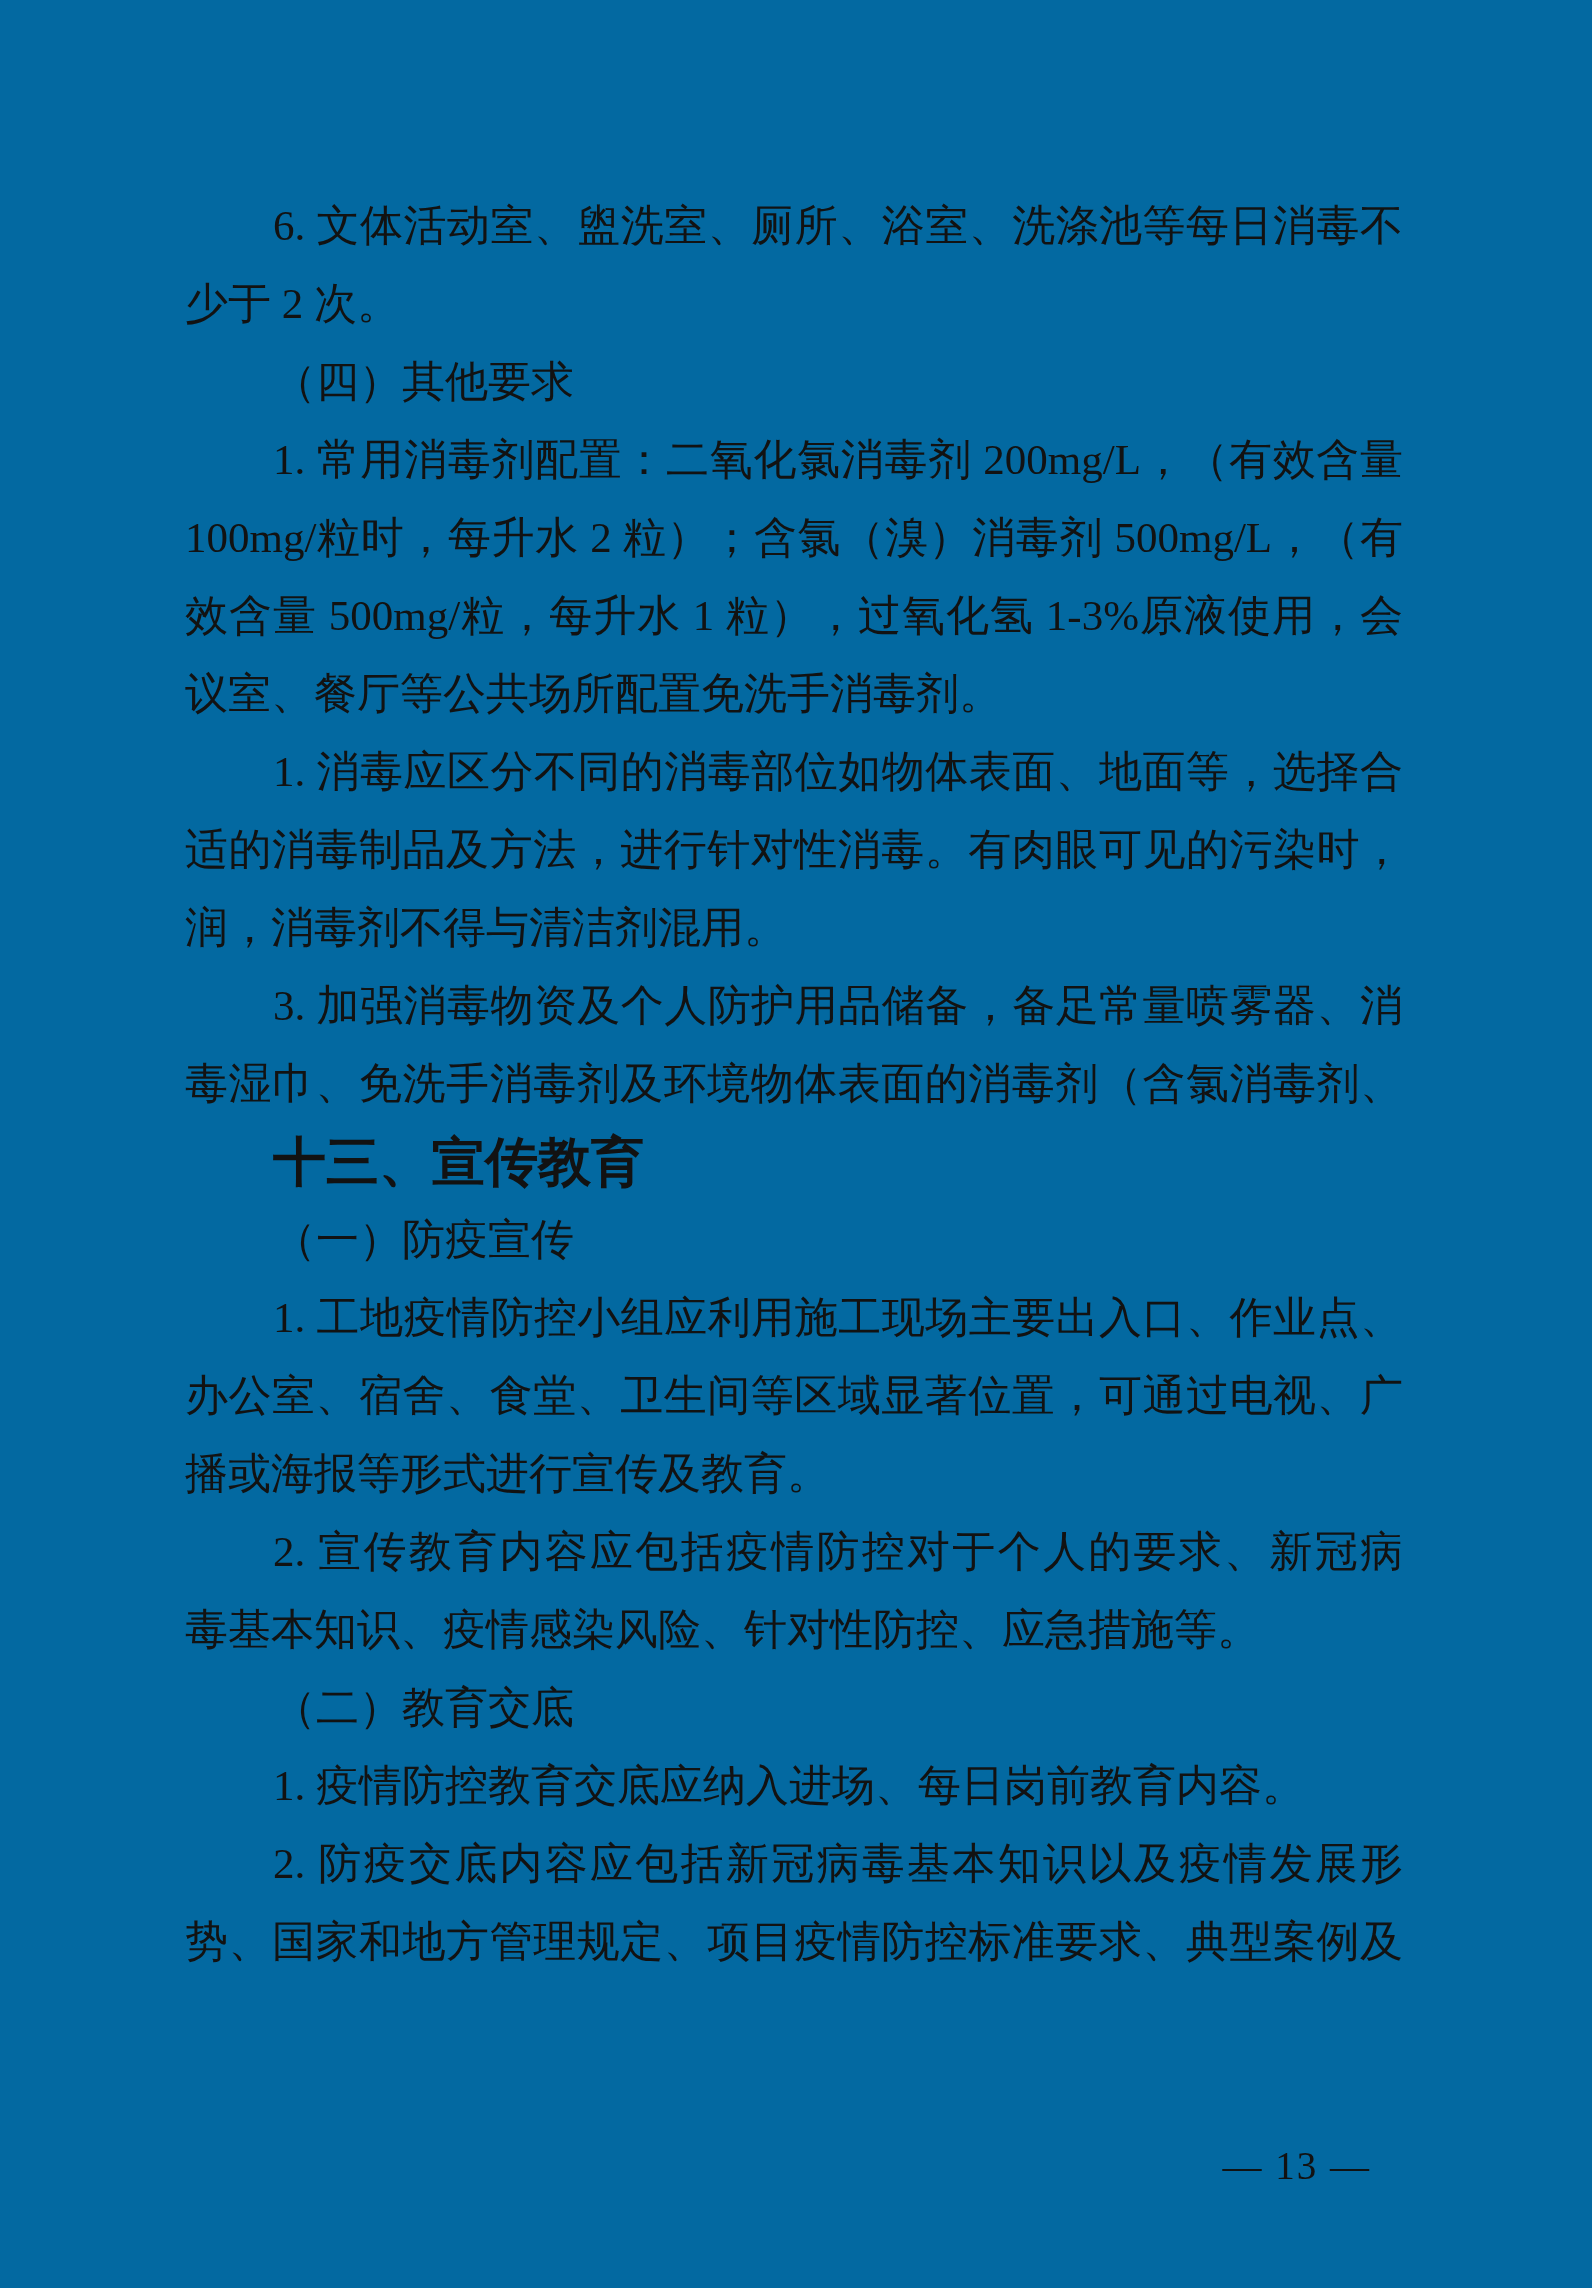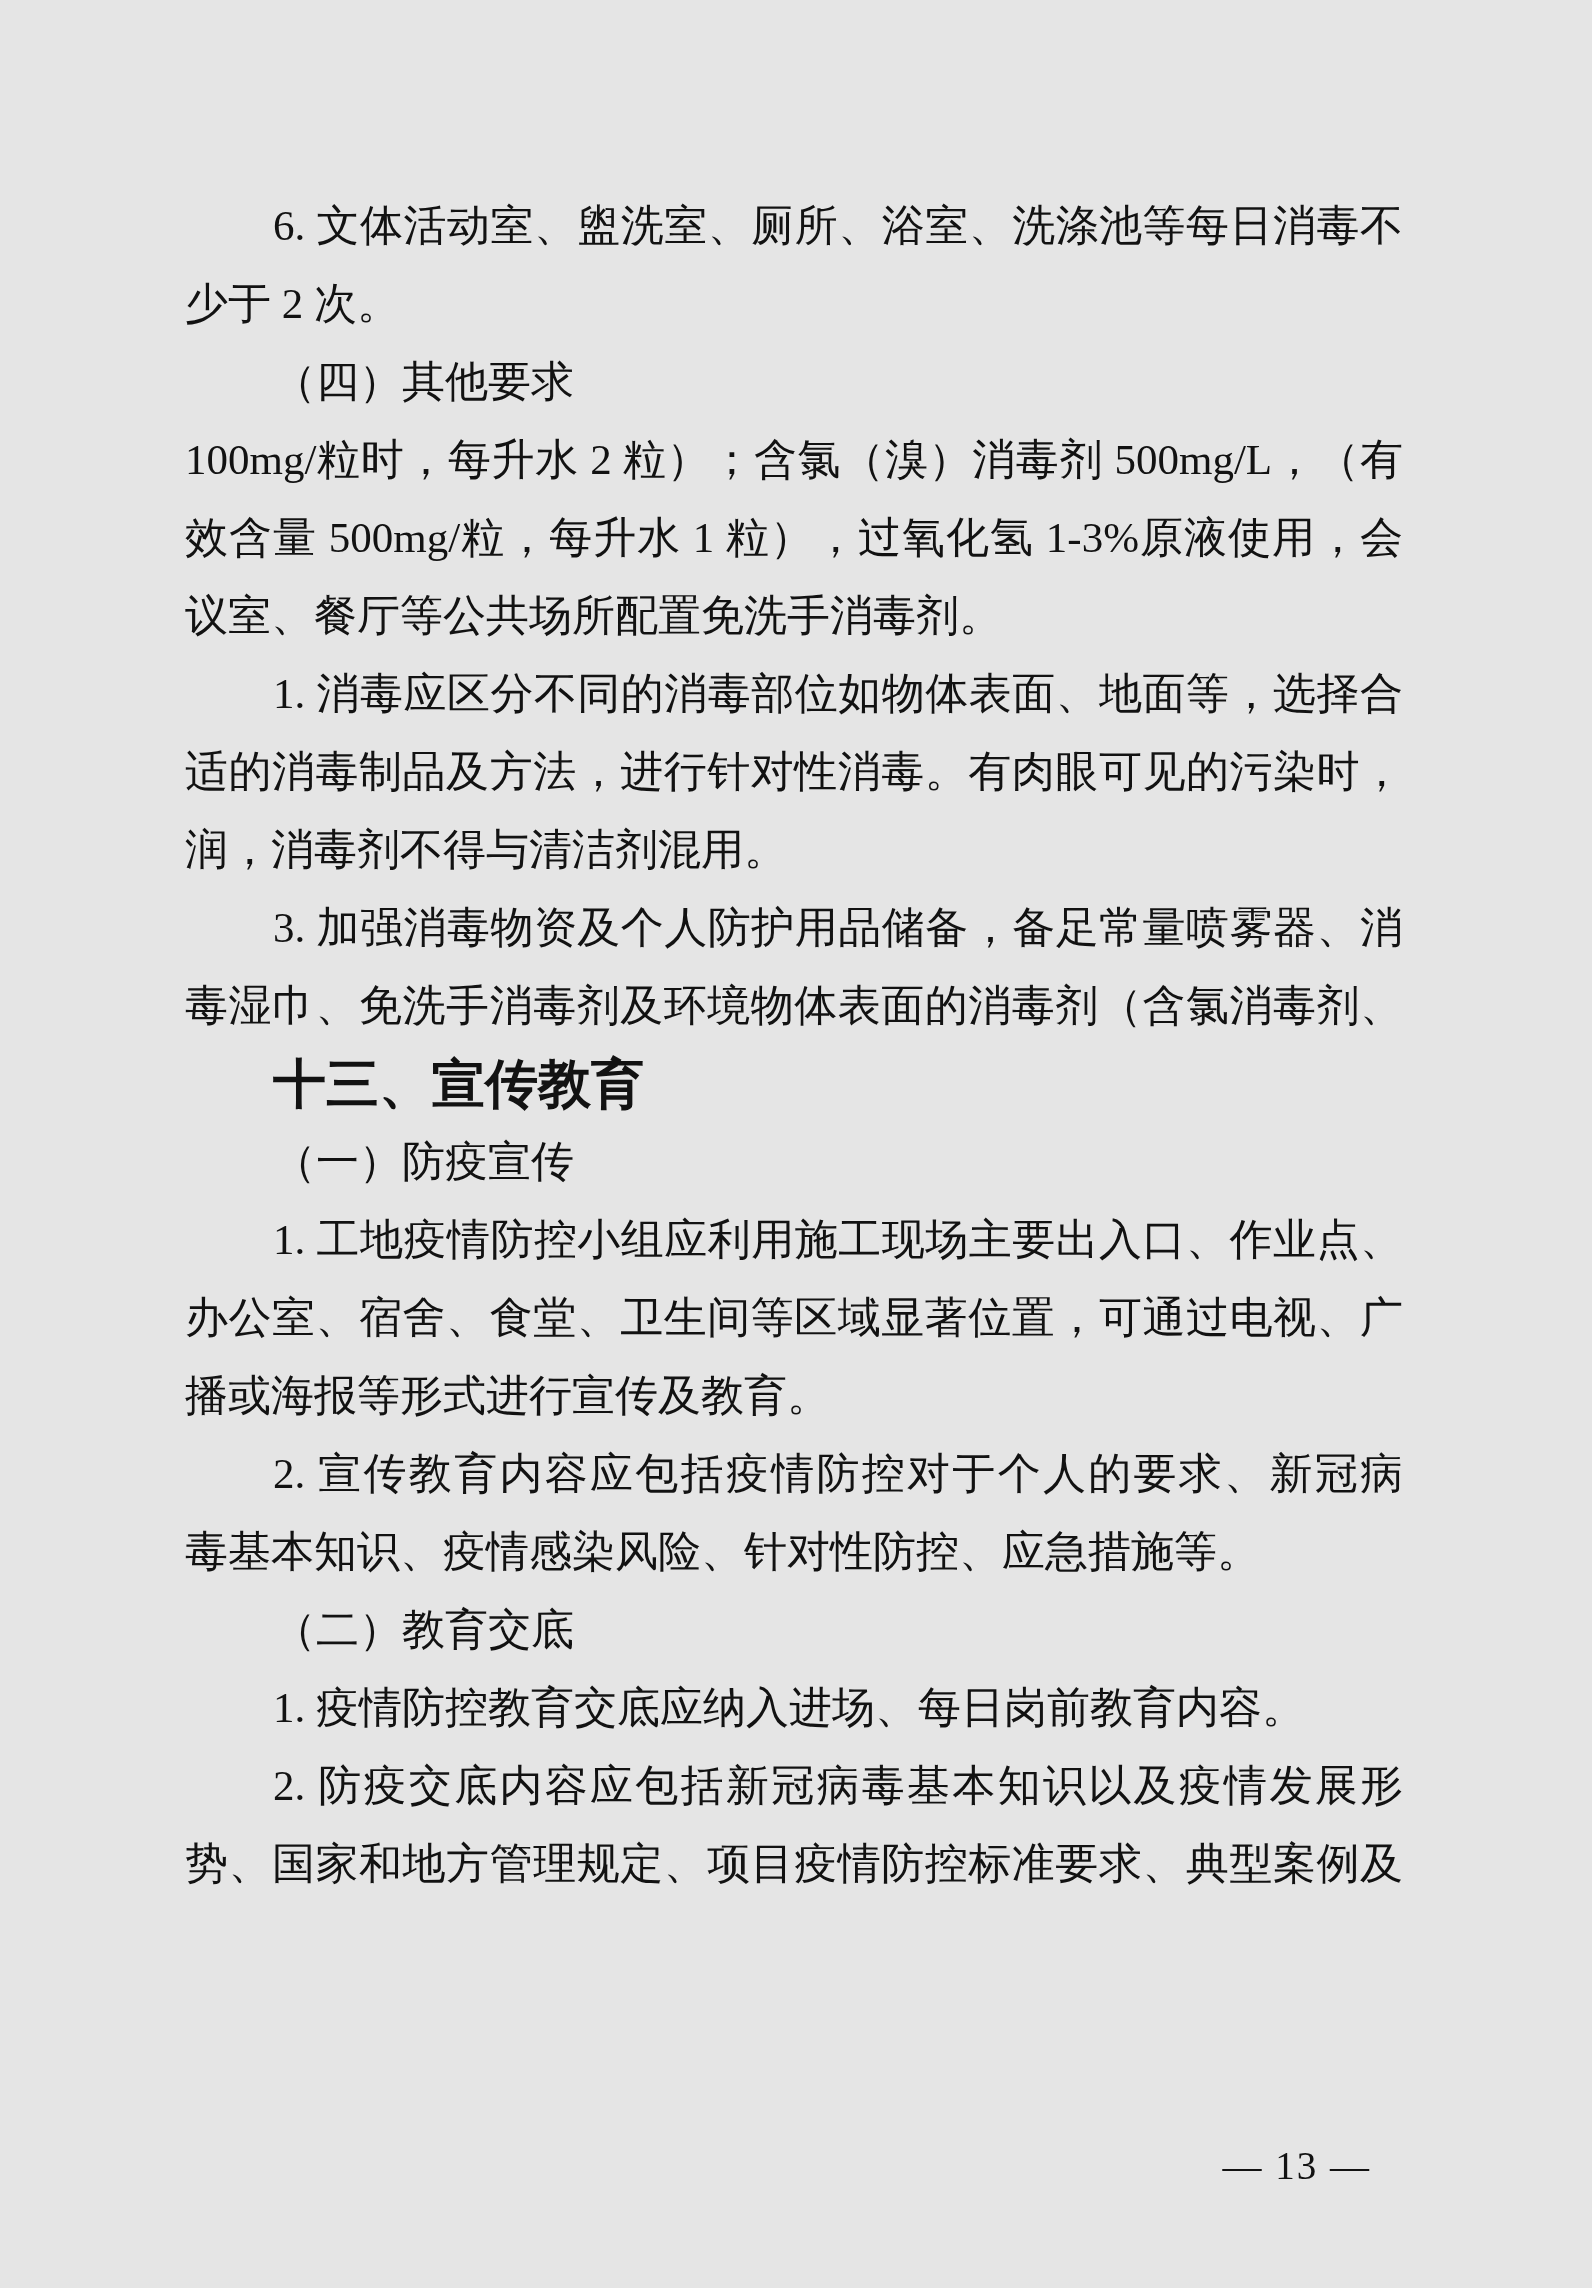--- a/index.html
+++ b/index.html
@@ -8,21 +8,21 @@
     height: 2289px;
     background: #ffffff;
     font-family: "Liberation Serif", "DejaVu Serif", serif;
     color: #121212;
     overflow: hidden;
   }
   .page {
     position: relative;
     width: 1592px;
     height: 2289px;
-    background: #e5e5e5;
+    background: #0369a1;
   }
   .content {
     position: absolute;
     left: 185px;
     top: 187px;
     width: 1218px;
   }
   .line {
     font-size: 43px;
     line-height: 78px;
@@ -55,20 +55,21 @@
   }
 </style>
 </head>
 <body>
 
 <div class="page">
   <div class="content">
     <div class="line fill indent">6. 文体活动室、盥洗室、厕所、浴室、洗涤池等每日消毒不</div>
     <div class="line">少于 2 次。</div>
     <div class="line indent">（四）其他要求</div>
+    <div class="line fill indent">1. 常用消毒剂配置：二氧化氯消毒剂 200mg/L，（有效含量</div>
     <div class="line fill">100mg/粒时，每升水 2 粒）；含氯（溴）消毒剂 500mg/L，（有</div>
     <div class="line fill">效含量 500mg/粒，每升水 1 粒），过氧化氢 1-3%原液使用，会</div>
     <div class="line">议室、餐厅等公共场所配置免洗手消毒剂。</div>
     <div class="line fill indent">1. 消毒应区分不同的消毒部位如物体表面、地面等，选择合</div>
     <div class="line fill">适的消毒制品及方法，进行针对性消毒。有肉眼可见的污染时，</div>
     <div class="line">润，消毒剂不得与清洁剂混用。</div>
     <div class="line fill indent">3. 加强消毒物资及个人防护用品储备，备足常量喷雾器、消</div>
     <div class="line fill">毒湿巾、免洗手消毒剂及环境物体表面的消毒剂（含氯消毒剂、</div>
     <div class="line indent hei">十三、宣传教育</div>
     <div class="line indent">（一）防疫宣传</div>

